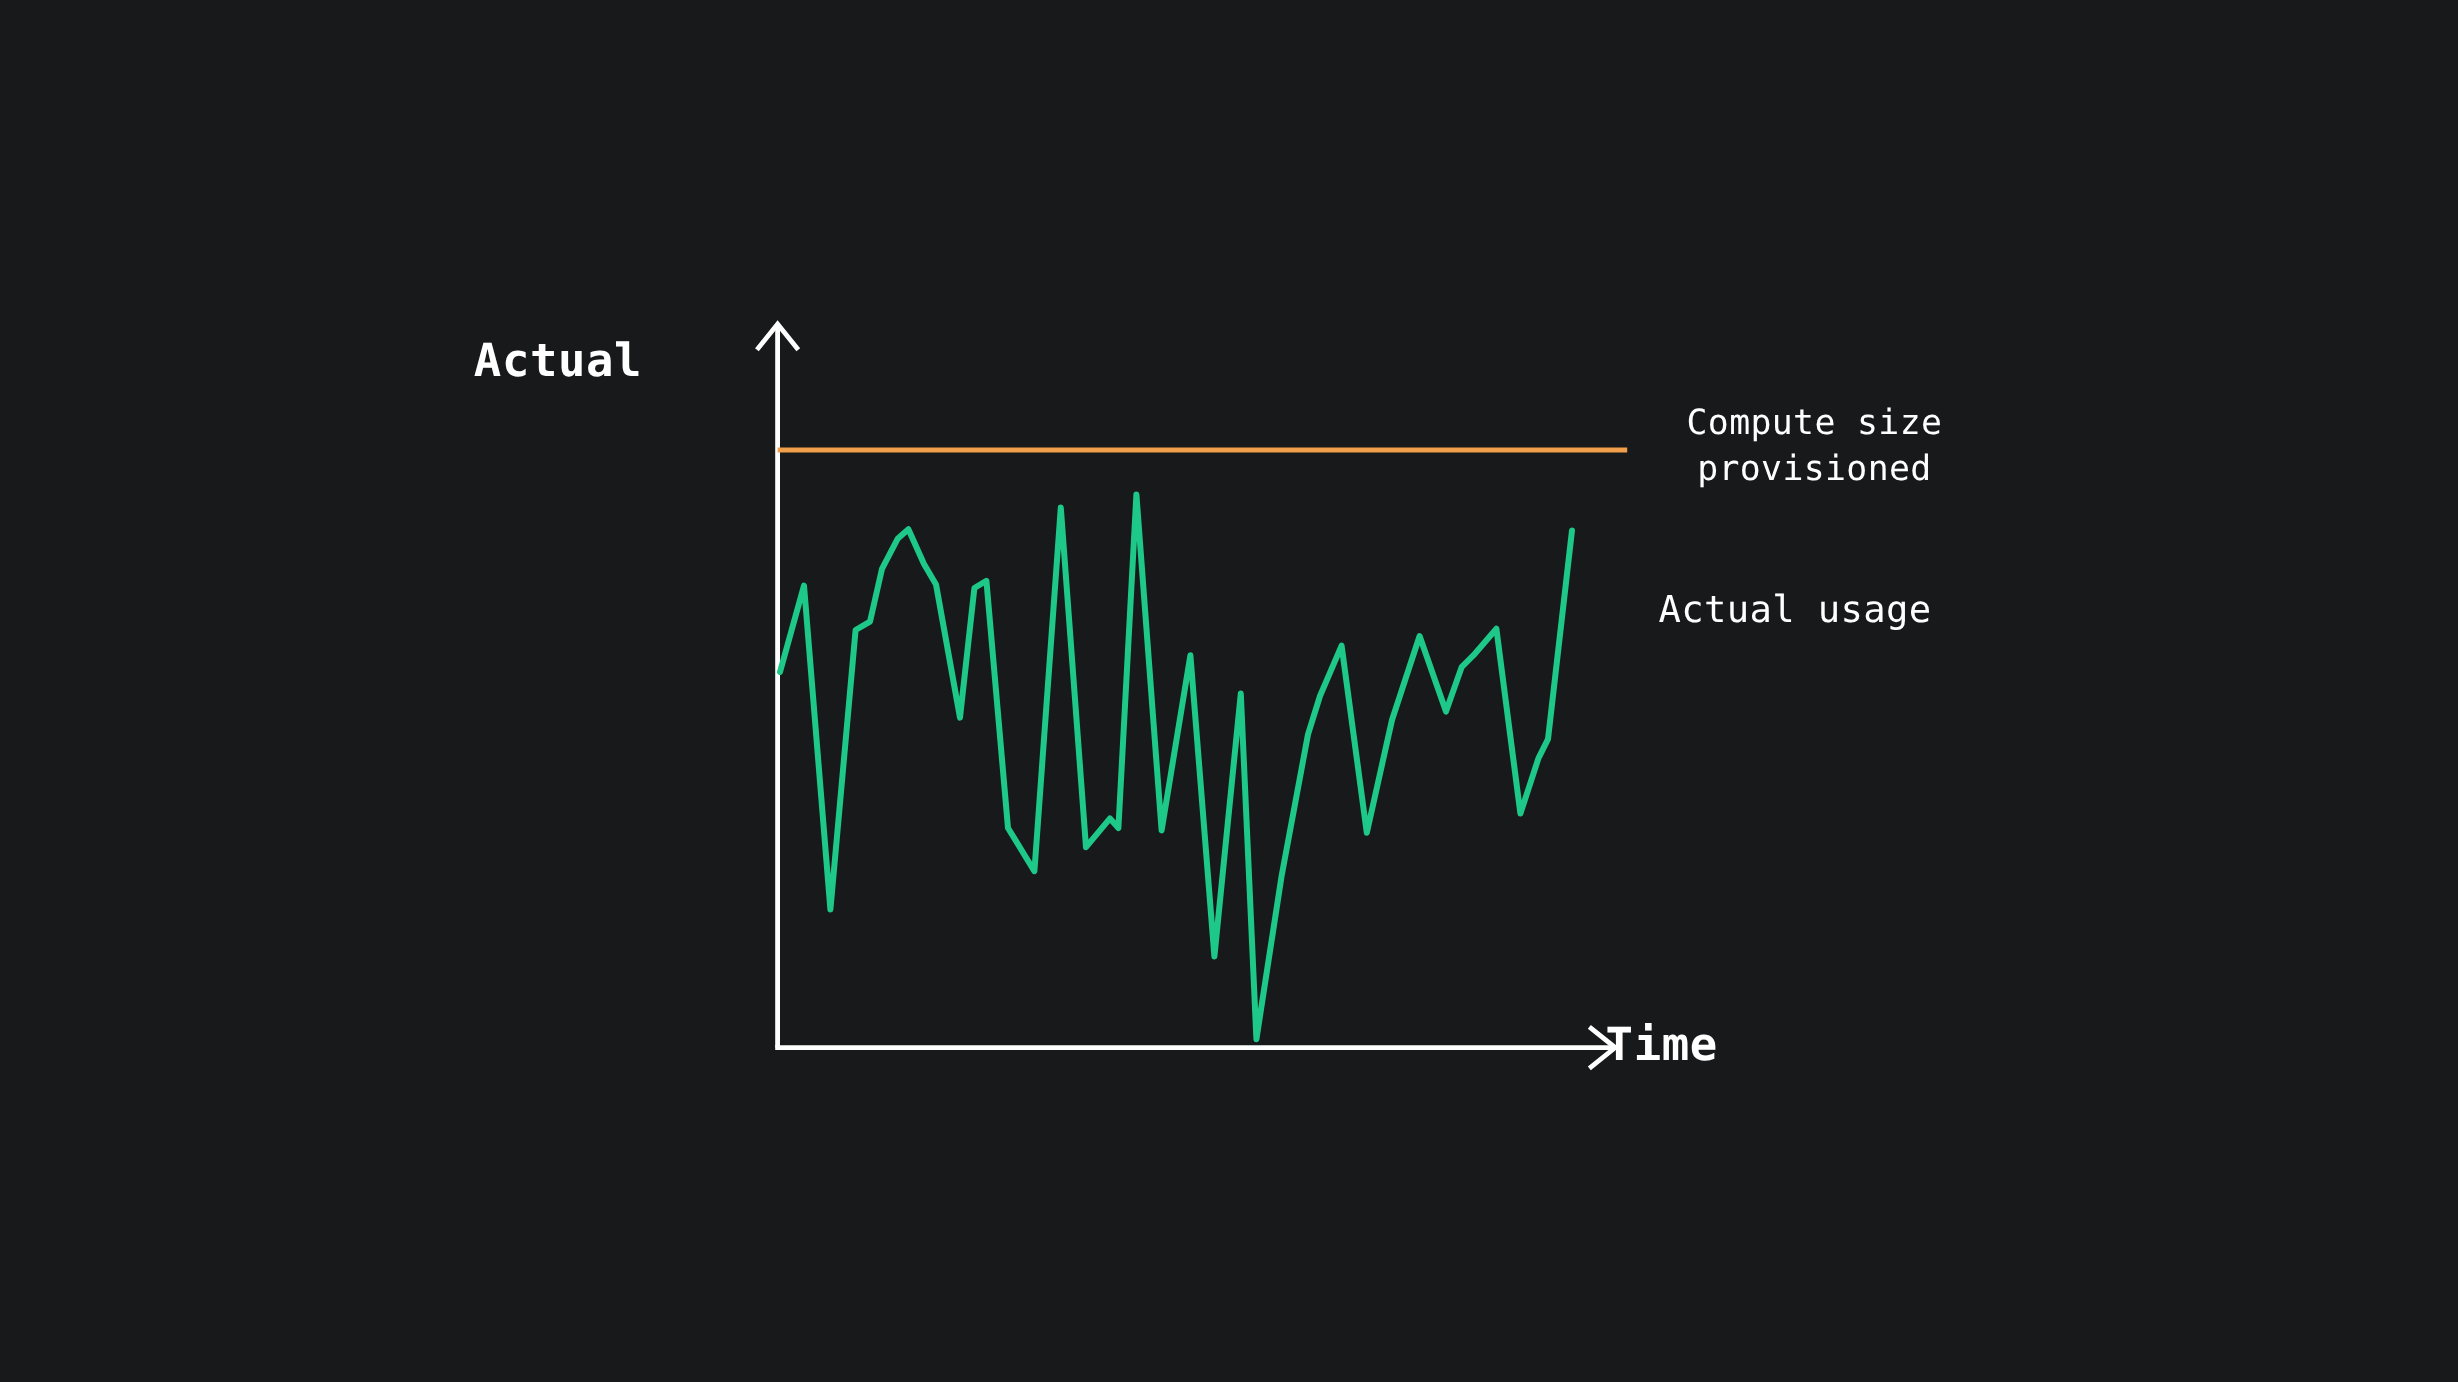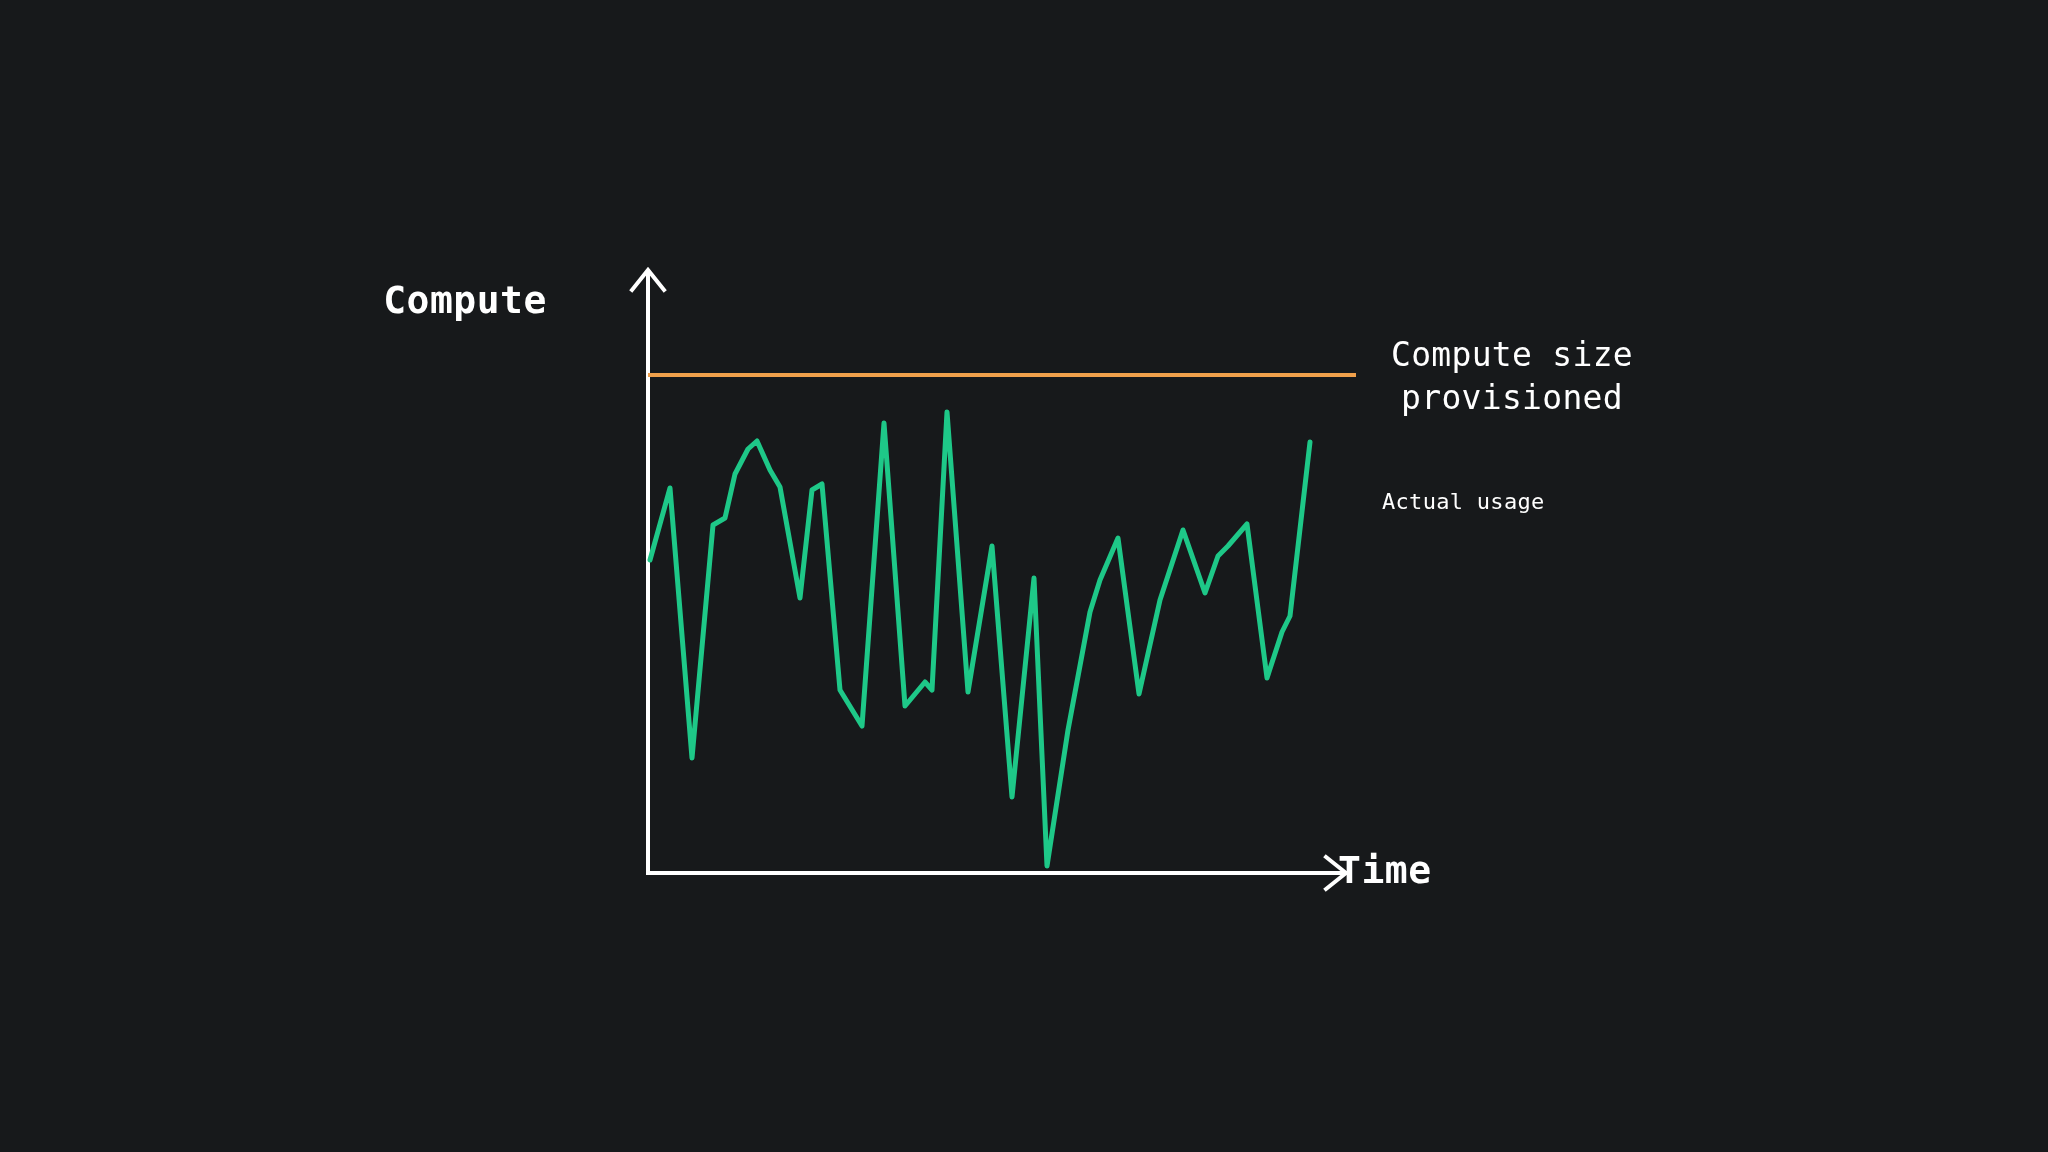--- a/index.html
+++ b/index.html
@@ -50,28 +50,28 @@
     font-size: 38px;
     font-weight: bold;
     letter-spacing: 0.5px;
   }
   
   #legend-provisioned-label {
     left: 1382px;
     top: 334px;
     width: 260px;
     text-align: center;
-    font-size: 33px;
+    font-size: 29px;
     font-weight: normal;
     letter-spacing: 0.3px;
   }
   #legend-usage-label {
     left: 1382px;
     top: 488px;
-    font-size: 22px;
+    font-size: 31px;
     font-weight: normal;
     letter-spacing: 0.3px;
   }
 </style>
 </head>
 <body>
 
 <div id="stage">
 
   <svg id="chart-svg" viewBox="0 0 2048 1152">
@@ -121,21 +121,21 @@
                       1205,593
                       1218,556
                       1228,546
                       1247,524
                       1267,678
                       1282,632
                       1290,616
                       1310,442"></polyline>
   </svg>
 
-  <div class="label" id="y-axis-title"><span>Compute</span><br></div>
+  <div class="label" id="y-axis-title"><span>Actual</span><br></div>
 
   <div class="label" id="x-axis-title">Time</div>
 
   <div class="label" id="legend-provisioned-label"><span>Compute size</span><br><span>provisioned</span></div>
 
   <div class="label" id="legend-usage-label">Actual usage</div>
 
 </div>
 
 </body></html>

